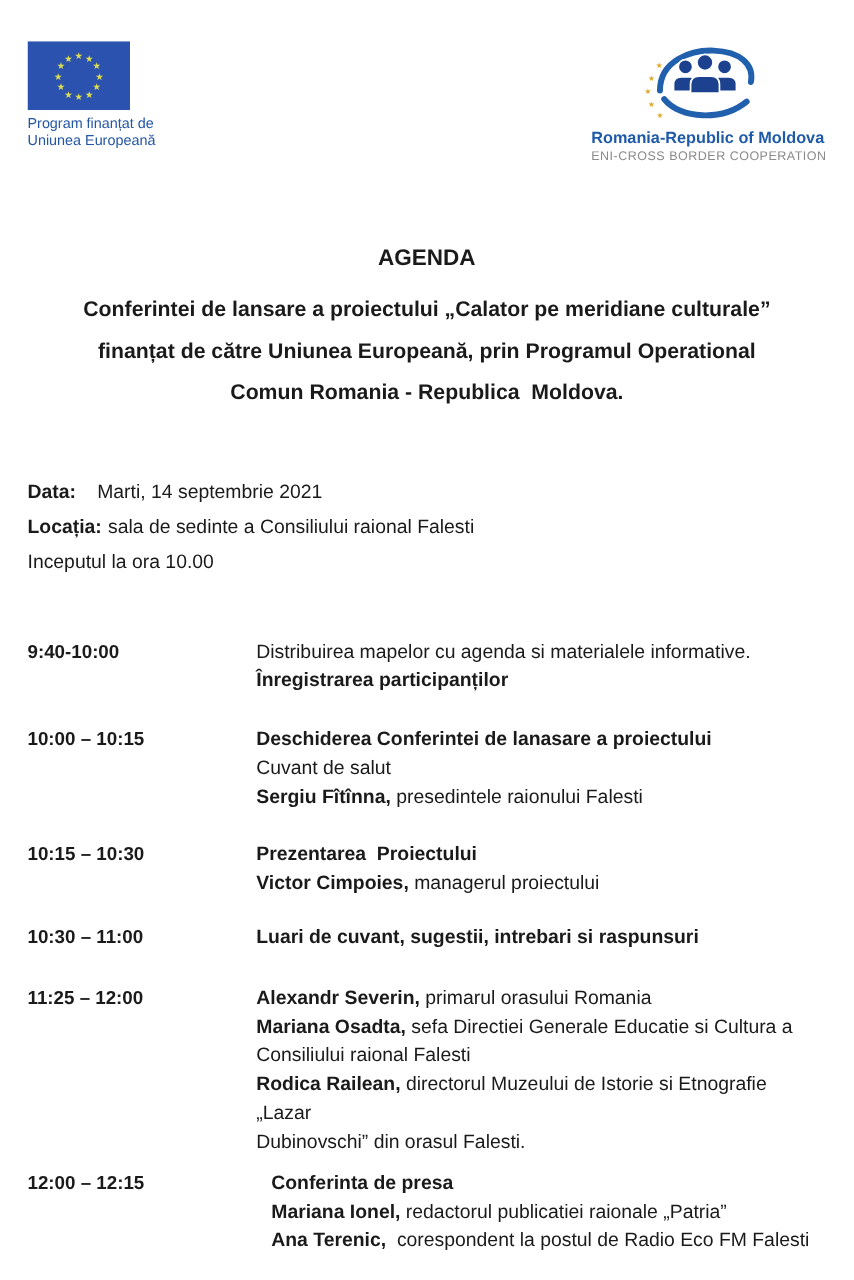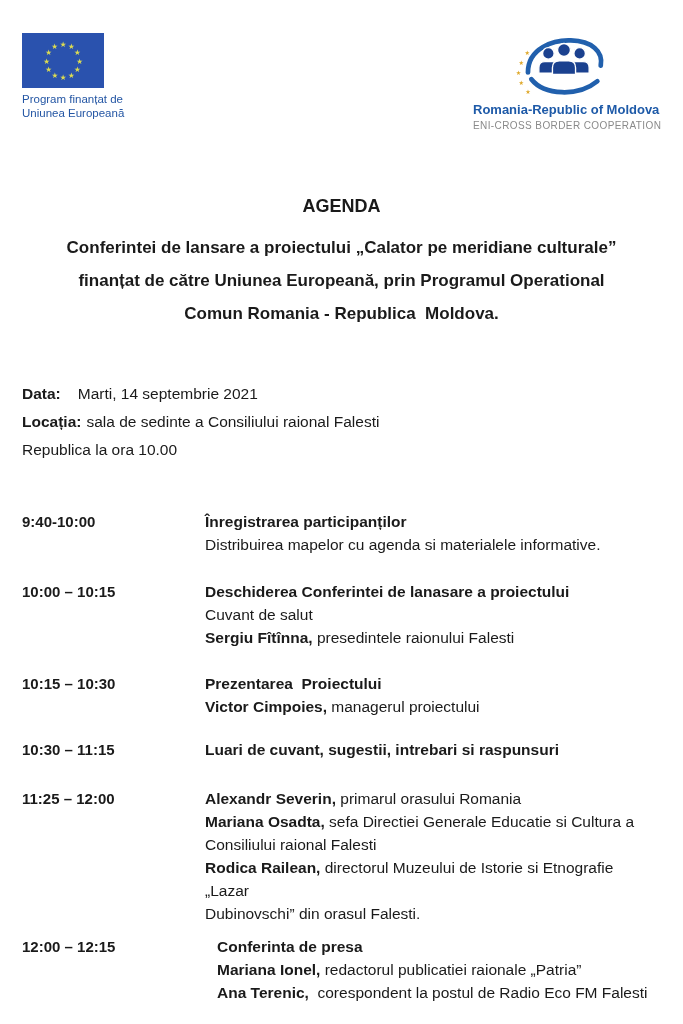--- a/index.html
+++ b/index.html
@@ -115,48 +115,48 @@
 
   <div class="doc-subtitle" id="doc-subtitle">
       <div>Conferintei de lansare a proiectului „Calator pe meridiane culturale”</div>
       <div>finanțat de către Uniunea Europeană, prin Programul Operational</div>
       <div>Comun Romania - Republica  Moldova.</div>
     </div>
 
   <div class="info" id="info-block">
       <div class="info-row wide"><span class="info-label">Data:</span><span class="info-value">Marti, 14 septembrie 2021</span></div>
       <div class="info-row"><span class="info-label">Locația:</span><span class="info-value">sala de sedinte a Consiliului raional Falesti</span></div>
-      <div class="info-row"><span class="info-value" style="margin-left: 0px;">Republica la ora 10.00</span></div>
+      <div class="info-row"><span class="info-value" style="margin-left: 0px;">Inceputul la ora 10.00</span></div>
     </div>
 
   <div class="agenda" id="agenda-block">
       <div class="agenda-row">
         <div class="agenda-time">9:40-10:00</div>
         <div class="agenda-details">
+          <div class="agenda-line"><span class="seg-r">Distribuirea mapelor cu agenda si materialele informative.</span></div>
           <div class="agenda-line"><span class="seg-b">Înregistrarea participanților</span></div>
-          <div class="agenda-line"><span class="seg-r">Distribuirea mapelor cu agenda si materialele informative.</span></div>
         </div>
       </div>
       <div class="agenda-row">
         <div class="agenda-time">10:00 – 10:15</div>
         <div class="agenda-details">
           <div class="agenda-line"><span class="seg-b">Deschiderea Conferintei de lanasare a proiectului</span></div>
           <div class="agenda-line"><span class="seg-r">Cuvant de salut</span></div>
           <div class="agenda-line"><span class="seg-b">Sergiu Fîtînna,</span><span class="seg-r"> presedintele raionului Falesti</span></div>
         </div>
       </div>
       <div class="agenda-row">
         <div class="agenda-time">10:15 – 10:30</div>
         <div class="agenda-details">
           <div class="agenda-line"><span class="seg-b">Prezentarea  Proiectului</span></div>
           <div class="agenda-line"><span class="seg-b">Victor Cimpoies,</span><span class="seg-r"> managerul proiectului</span></div>
         </div>
       </div>
       <div class="agenda-row">
-        <div class="agenda-time">10:30 – 11:15</div>
+        <div class="agenda-time">10:30 – 11:00</div>
         <div class="agenda-details">
           <div class="agenda-line"><span class="seg-b">Luari de cuvant, sugestii, intrebari si raspunsuri</span></div>
         </div>
       </div>
       <div class="agenda-row">
         <div class="agenda-time">11:25 – 12:00</div>
         <div class="agenda-details">
           <div class="agenda-line"><span class="seg-b">Alexandr Severin,</span><span class="seg-r"> primarul orasului Romania</span></div>
           <div class="agenda-line"><span class="seg-b">Mariana Osadta,</span><span class="seg-r"> sefa Directiei Generale Educatie si Cultura a</span></div>
           <div class="agenda-line"><span class="seg-r">Consiliului raional Falesti</span></div>

